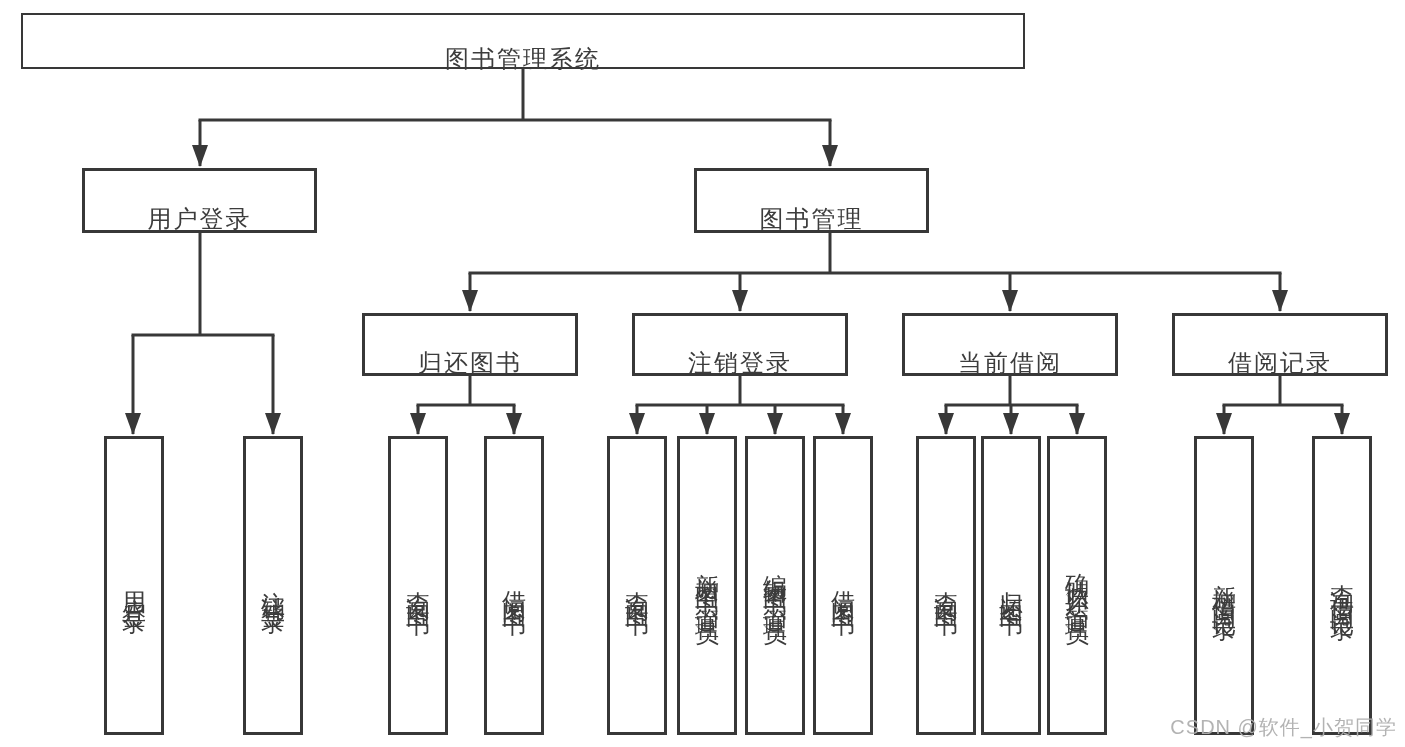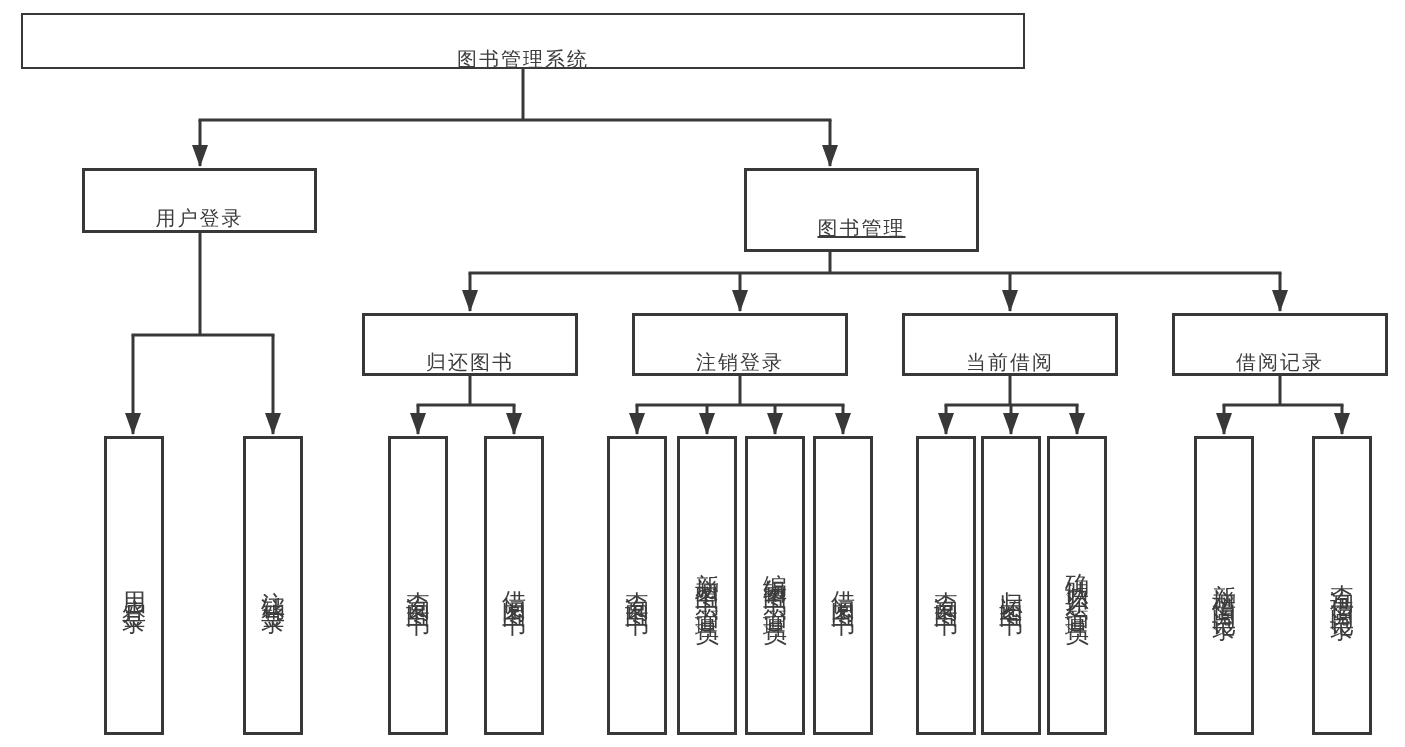--- a/index.html
+++ b/index.html
@@ -26,28 +26,28 @@
     box-sizing: border-box;
     background: #ffffff;
     border: 3px solid #383838;
     display: flex;
     align-items: center;
     justify-content: center;
     color: #3c3c3c;
     z-index: 1;
   }
   .hlabel {
-    font-size: 20px;
+    font-size: 24px;
     letter-spacing: 2px;
     white-space: nowrap;
     margin-top: 36px;
   }
   .root  { left: 21px;  top: 13px;  width: 1004px; height: 56px; border-width: 2px; }
   .lvl2a { left: 82px;  top: 168px; width: 235px;  height: 65px; }
-  .lvl2b { left: 744px; top: 168px; width: 235px;  height: 84px; text-decoration: underline; }
+  .lvl2b { left: 694px; top: 168px; width: 235px;  height: 65px; }
   .lvl3  { top: 313px; width: 216px; height: 63px; }
   .l3a { left: 362px; }
   .l3b { left: 632px; }
   .l3c { left: 902px; }
   .l3d { left: 1172px; }
   .leaf { top: 436px; width: 60px; height: 299px; }
   .leaf span {
     writing-mode: vertical-rl;
     font-size: 24px;
     line-height: 1;
@@ -203,14 +203,15 @@
     <span>确认归还（管理员）</span>
   </div>
 
   <div class="node leaf lf12">
     <span>新增借阅记录</span>
   </div>
   <div class="node leaf lf13">
     <span>查询借阅记录</span>
   </div>
 
+  <div class="watermark">CSDN @软件_小贺同学</div>
 
 </div>
 
 </body></html>

